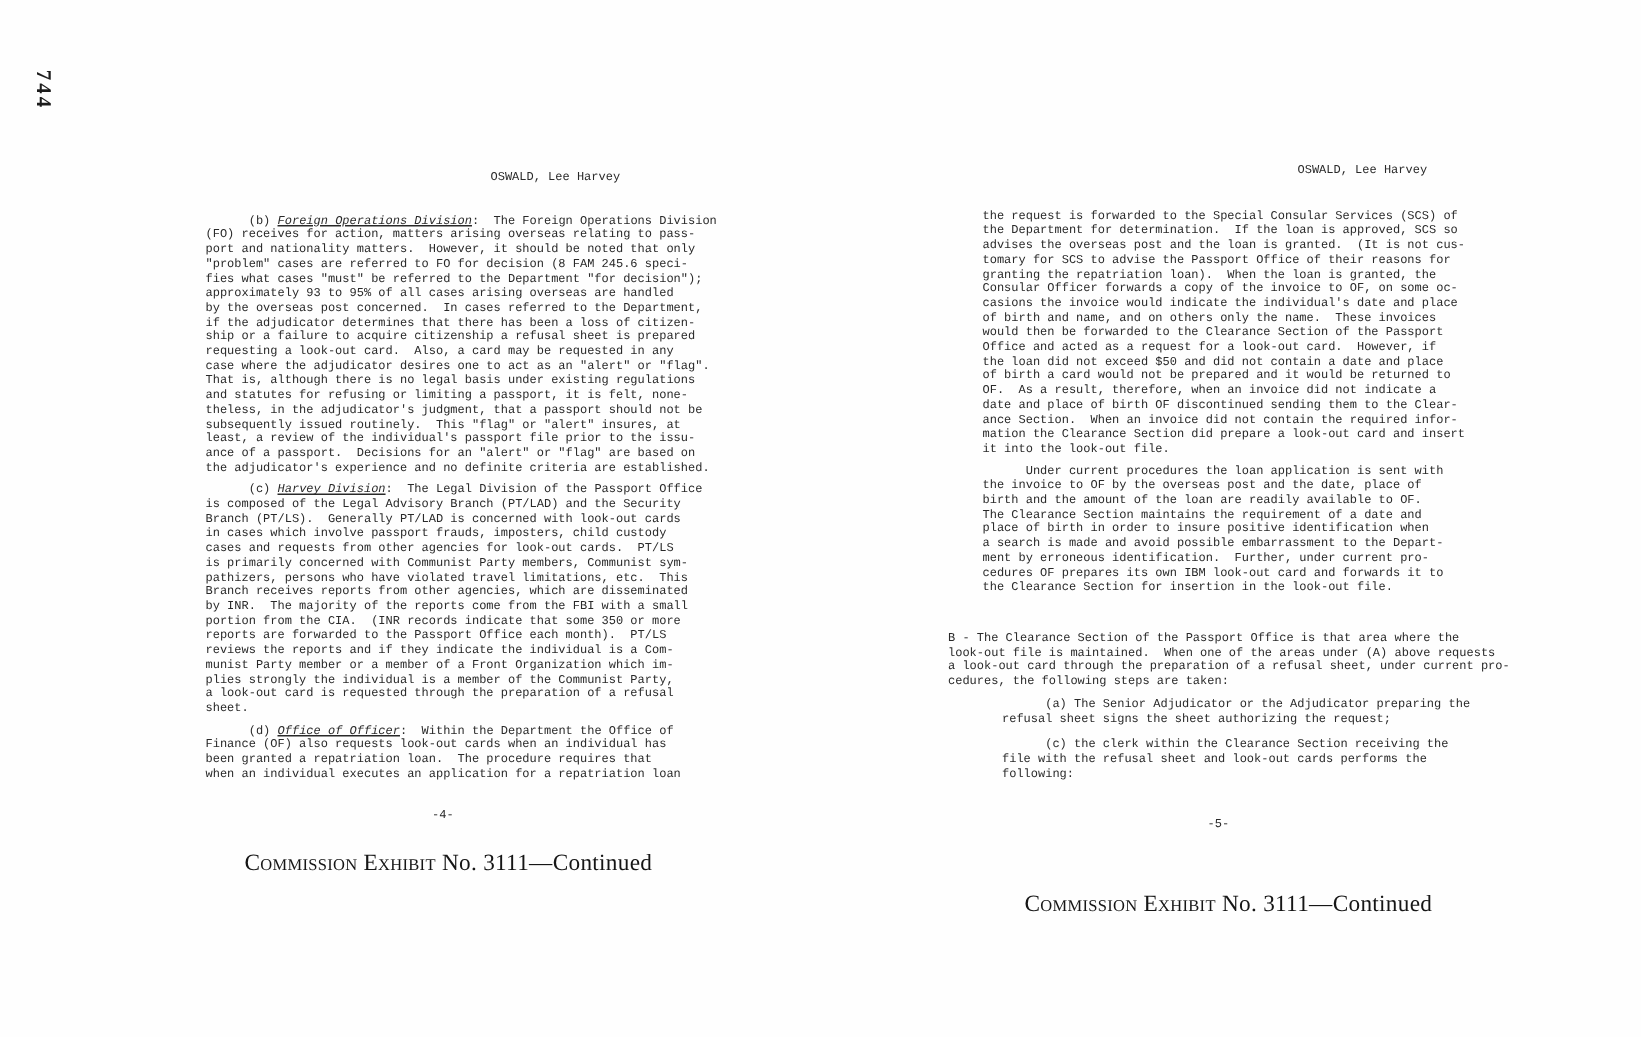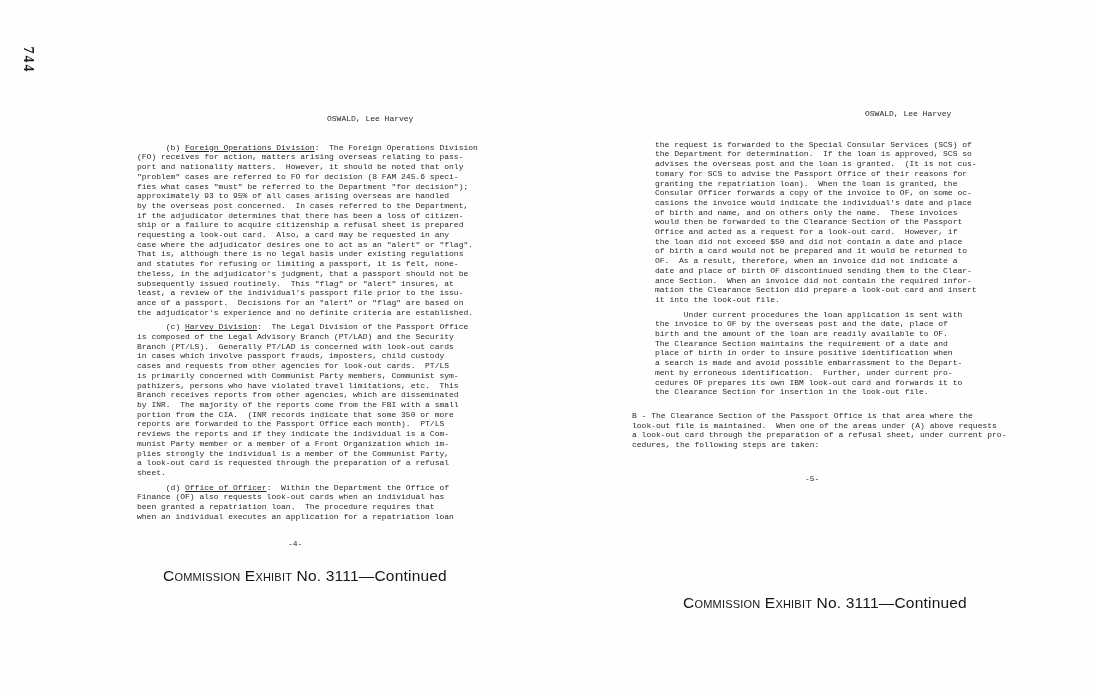--- a/index.html
+++ b/index.html
@@ -41,30 +41,30 @@
   .page-b { left: 655px; top: 109px; width: 430px; }
   .runhead { white-space: pre; }
   .runhead-a { margin-left: 190px; }
   .runhead-b { margin-left: 210px; }
   .para {
     margin: 5px 0 0 0;
     white-space: pre;
   }
   .para-first-a { margin-top: 19px; }
   .para-first-b { margin-top: 21px; }
-  .para-wide { margin-left: -23px; margin-top: 14px; }
+  .para-wide { margin-left: -23px; margin-top: 24px; }
   .para-item { margin-left: 13px; }
   .gap8 { margin-top: 8px; }
-  .u { text-decoration: underline; }
+  .u { text-decoration: underline; font-style: italic; }
   .pagenum { white-space: pre; }
   .pagenum-a { margin-top: 18px; margin-left: 151px; }
   .pagenum-b { margin-top: 24px; margin-left: 150px; }
   .caption {
     position: absolute;
-    font-family: Liberation Sans, sans-serif;
+    font-family: Liberation Serif, serif;
     font-size: 15.5px;
     color: #161616;
     white-space: pre;
     letter-spacing: 0.2px;
   }
   .caption-a { left: 163px; top: 567px; }
   .caption-b { left: 683px; top: 594px; }
   .sc { font-variant: small-caps; }
 </style>
 </head>
@@ -152,21 +152,26 @@
 a search is made and avoid possible embarrassment to the Depart-
 ment by erroneous identification.  Further, under current pro-
 cedures OF prepares its own IBM look-out card and forwards it to
 the Clearance Section for insertion in the look-out file.</p>
 
     <p class="para para-wide">B - The Clearance Section of the Passport Office is that area where the
 look-out file is maintained.  When one of the areas under (A) above requests
 a look-out card through the preparation of a refusal sheet, under current pro-
 cedures, the following steps are taken:</p>
 
+    <p class="para para-item">      (a) The Senior Adjudicator or the Adjudicator preparing the
+refusal sheet signs the sheet authorizing the request;</p>
 
 
+    <p class="para para-item gap8">      (c) the clerk within the Clearance Section receiving the
+file with the refusal sheet and look-out cards performs the
+following:</p>
 
     <div class="pagenum pagenum-b">-5-</div>
   </section>
 
   <div class="caption caption-b"><span class="sc">Commission Exhibit</span><span> No. 3111—Continued</span></div>
 
 </div>
 
 </body></html>

